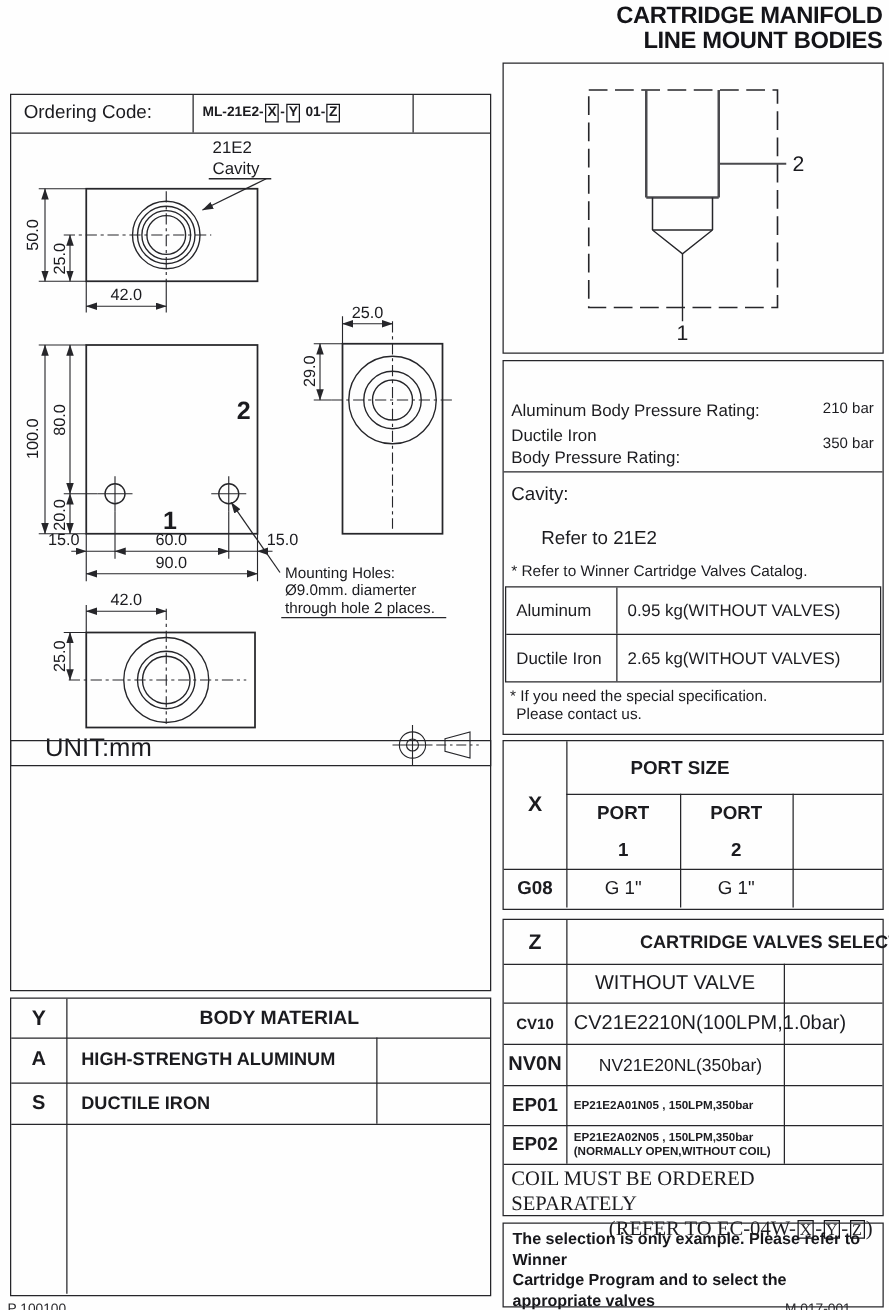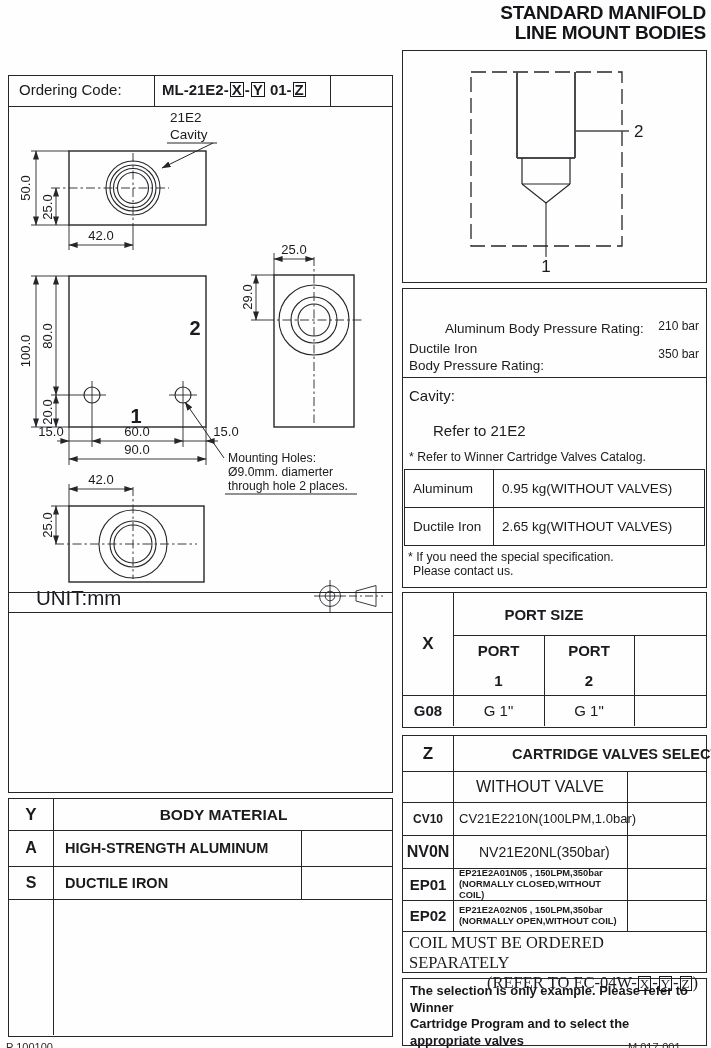--- a/index.html
+++ b/index.html
@@ -5,21 +5,21 @@
   html,body{margin:0;padding:0;background:#fff;}
   .page{position:relative;width:711px;height:1048px;background:#fefefe;overflow:hidden;
         font-family:"Liberation Sans",sans-serif;color:#1b1b1f;}
   .abs{position:absolute;box-sizing:border-box;}
   .panel{border:1.5px solid #26262a;}
   .hdr-title{top:3px;right:5px;text-align:right;font-weight:bold;font-size:19px;
              line-height:20px;letter-spacing:-0.3px;color:#141418;}
   
   .ord-row{display:flex;height:30px;border-bottom:1.4px solid #26262a;align-items:stretch;}
   .ord-label{width:146px;border-right:1.4px solid #26262a;font-size:15px;line-height:28px;padding-left:10px;box-sizing:border-box;}
-  .ord-code{width:176px;border-right:1.4px solid #26262a;font-size:15px;font-weight:bold;line-height:28px;padding-left:7px;box-sizing:border-box;white-space:nowrap;}
+  .ord-code{width:176px;border-right:1.4px solid #26262a;font-size:11px;font-weight:bold;line-height:28px;padding-left:7px;box-sizing:border-box;white-space:nowrap;}
   .boxed{display:inline-block;border:1.6px solid #15151a;padding:0 1px;line-height:13px;margin:0 1px;}
   
   .td-title{height:25px;border-bottom:1.5px solid #26262a;text-align:center;font-weight:bold;font-size:15px;line-height:25px;}
   .t135{font-size:13.5px;} .t15{font-size:15px;} .t123{font-size:12.3px;}
   .val{font-size:12px;}
   .wtable{border:1.5px solid #26262a;}
   .wrow{display:flex;height:37px;align-items:center;}
   .wrow+.wrow{border-top:1.4px solid #26262a;}
   .wcell1{width:89px;border-right:1.4px solid #26262a;align-self:stretch;display:flex;align-items:center;padding-left:8px;box-sizing:border-box;}
   .wcell2{flex:1;padding-left:8px;}
@@ -32,21 +32,21 @@
   .note-box{font-size:12.9px;font-weight:bold;line-height:16.5px;padding:4px 7px;color:#17171b;}
   .footer{position:absolute;font-size:11px;color:#2a2a2e;white-space:nowrap;}
   svg text{font-family:"Liberation Sans",sans-serif;fill:#1b1b1f;}
 </style>
 </head>
 <body>
 
 <div class="page">
 
   <div class="abs hdr-title">
-    <div>STANDARD MANIFOLD</div>
+    <div>CARTRIDGE MANIFOLD</div>
     <div>LINE MOUNT BODIES</div>
   </div>
 
   <div class="abs panel" style="left:8px;top:50px;width:385px;height:538px;margin-top:25px;">
     <div class="ord-row">
       <div class="ord-label">Ordering Code:</div>
       <div class="ord-code"><span>ML-21E2-</span><span class="boxed">X</span><span>-</span><span class="boxed">Y</span><span style="white-space:pre;"> 01-</span><span class="boxed">Z</span></div>
       <div style="flex:1;"></div>
     </div>
 
@@ -199,21 +199,21 @@
         <path d="M119 133 L143 152 L167 133" stroke-width="1.1"></path>
         <path d="M143 152 V206" stroke-width="1.1"></path>
         <path d="M172 80 H226" stroke="#4a4a4e" stroke-width="1.6"></path>
       </g>
       <text x="231" y="86" font-size="17">2</text>
       <text x="143" y="221" font-size="17" text-anchor="middle">1</text>
     </svg>
   </div>
 
   <div class="abs panel" style="left:402px;top:288px;width:305px;height:300px;">
-    <div class="abs t135" style="left:6px;top:32px;margin-left:36px;">Aluminum Body Pressure Rating:</div>
+    <div class="abs t135" style="left:6px;top:32px;">Aluminum Body Pressure Rating:</div>
     <div class="abs val" style="right:7px;top:30px;">210 bar</div>
     <div class="abs t135" style="left:6px;top:51px;line-height:17px;">
       <div>Ductile Iron</div>
       <div>Body Pressure Rating:</div>
     </div>
     <div class="abs val" style="right:7px;top:58px;">350 bar</div>
     <div class="hline" style="left:0;right:0;top:88px;"></div>
     <div class="abs t15" style="left:6px;top:98px;">Cavity:</div>
     <div class="abs t15" style="left:30px;top:133px;">Refer to 21E2</div>
     <div class="abs t123" style="left:6px;top:161px;">* Refer to Winner Cartridge Valves Catalog.</div>
@@ -258,28 +258,27 @@
     <div class="hline" style="left:0;right:0;top:35px;"></div>
     <div class="hline" style="left:0;right:0;top:66px;"></div>
     <div class="hline" style="left:0;right:0;top:99px;"></div>
     <div class="hline" style="left:0;right:0;top:132px;"></div>
     <div class="hline" style="left:0;right:0;top:164px;"></div>
     <div class="hline" style="left:0;right:0;top:195px;"></div>
     <div class="cell b" style="left:0;top:0;width:50px;height:35px;font-size:17px;">Z</div>
     <div class="cell b" style="left:50px;top:0;width:255px;height:35px;font-size:14.5px;margin-left:48px;">CARTRIDGE VALVES SELECTION</div>
     <div class="cell" style="left:50px;top:35px;width:174px;height:31px;font-size:16px;">WITHOUT VALVE</div>
     <div class="cell b" style="left:0;top:66px;width:50px;height:33px;font-size:12px;">CV10</div>
-    <div class="cell left" style="left:50px;top:66px;width:174px;height:33px;font-size:13px;padding-left:6px;">CV21E2210N(100LPM,1.0bar)</div>
+    <div class="cell left" style="left:50px;top:66px;width:174px;height:33px;font-size:16px;padding-left:6px;">CV21E2210N(100LPM,1.0bar)</div>
     <div class="cell b" style="left:0;top:99px;width:50px;height:33px;font-size:16px;">NV0N</div>
     <div class="cell left" style="left:50px;top:99px;width:174px;height:33px;font-size:14px;padding-left:6px;margin-left:20px;">NV21E20NL(350bar)</div>
     <div class="cell b" style="left:0;top:132px;width:50px;height:32px;font-size:15px;">EP01</div>
     <div class="cell left b" style="left:50px;top:132px;width:174px;height:32px;font-size:9.3px;padding-left:6px;line-height:11px;">
       <div>
           <div>EP21E2A01N05 , 150LPM,350bar</div>
-          <div>(NORMALLY CLOSED,WITHOUT COIL)</div>
         </div>
     </div>
     <div class="cell b" style="left:0;top:164px;width:50px;height:31px;font-size:15px;">EP02</div>
     <div class="cell left b" style="left:50px;top:164px;width:174px;height:31px;font-size:9.3px;padding-left:6px;line-height:11px;">
       <div>
           <div>EP21E2A02N05 , 150LPM,350bar</div>
           <div>(NORMALLY OPEN,WITHOUT COIL)</div>
         </div>
     </div>
     <div class="abs" style="left:0;top:195px;right:0;height:43px;font-size:16.5px;padding:2px 6px;box-sizing:border-box;font-family:Liberation Serif, serif;">

